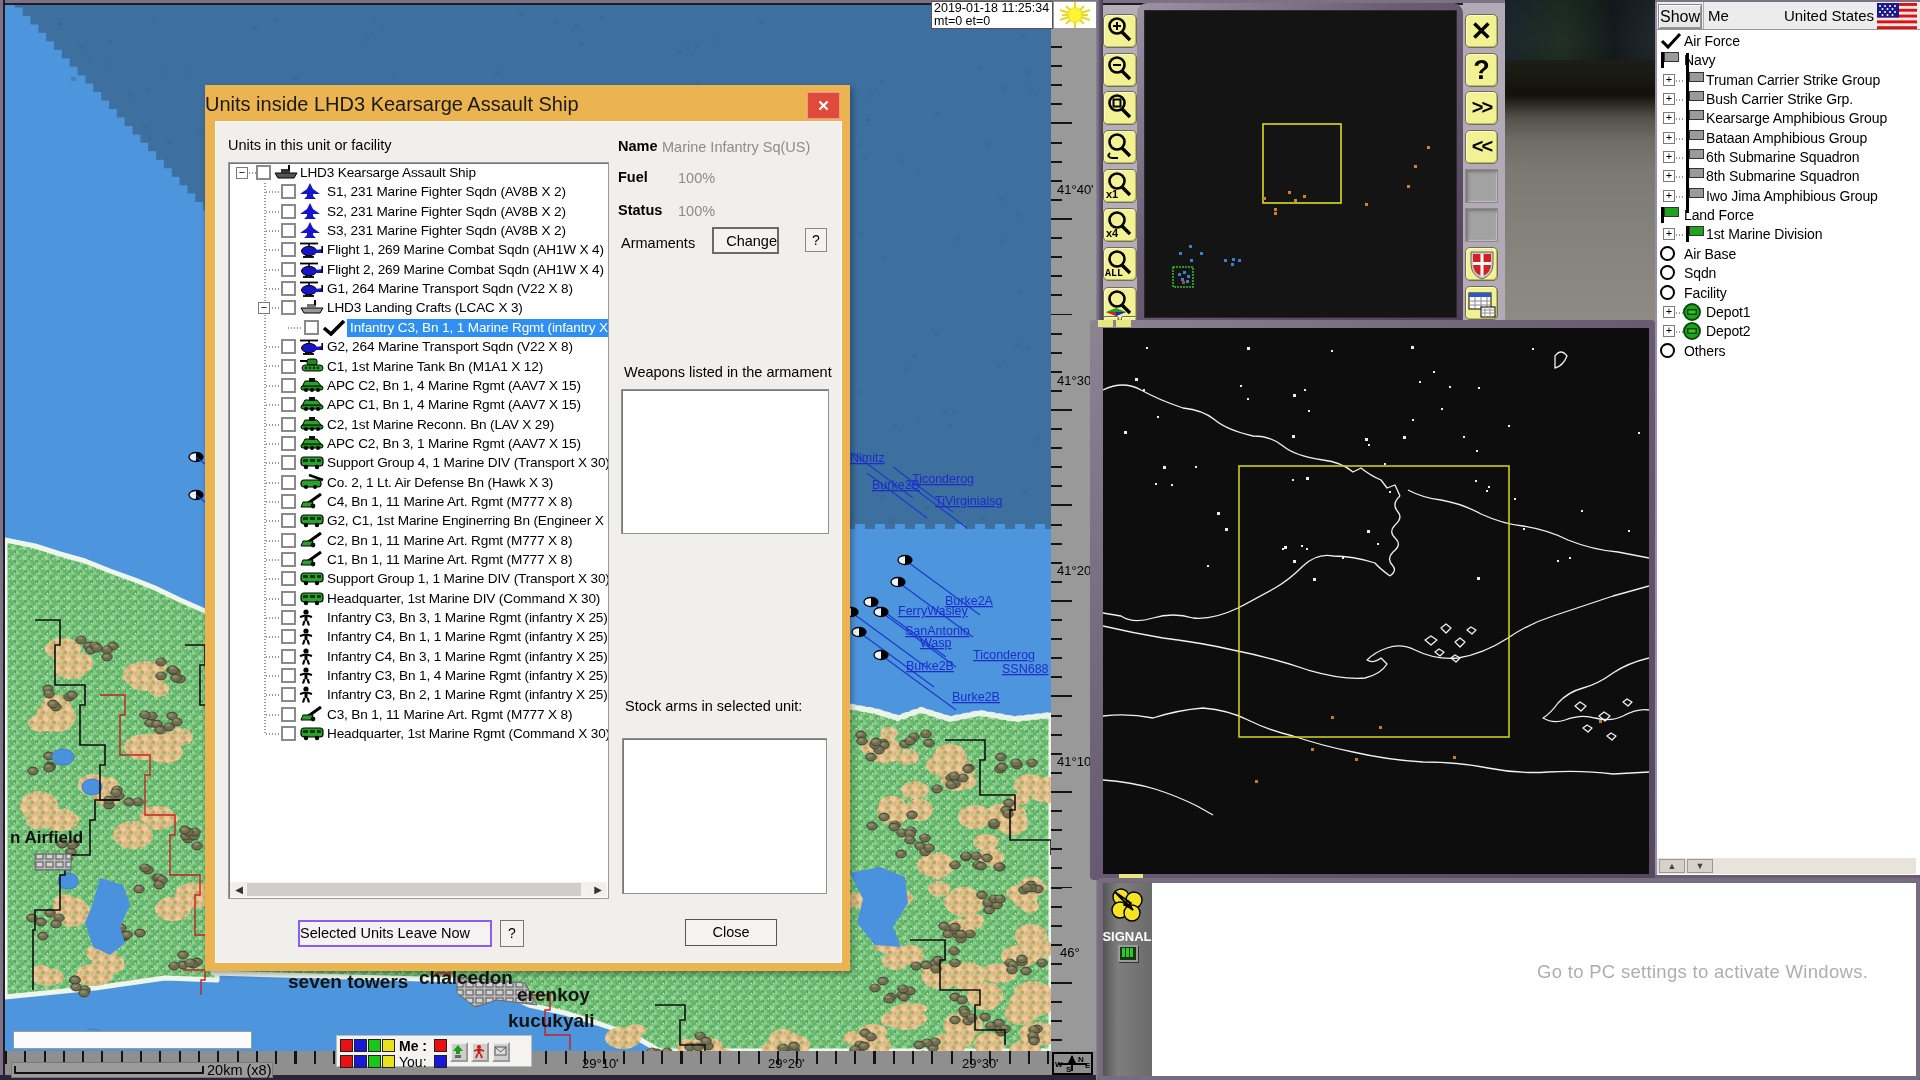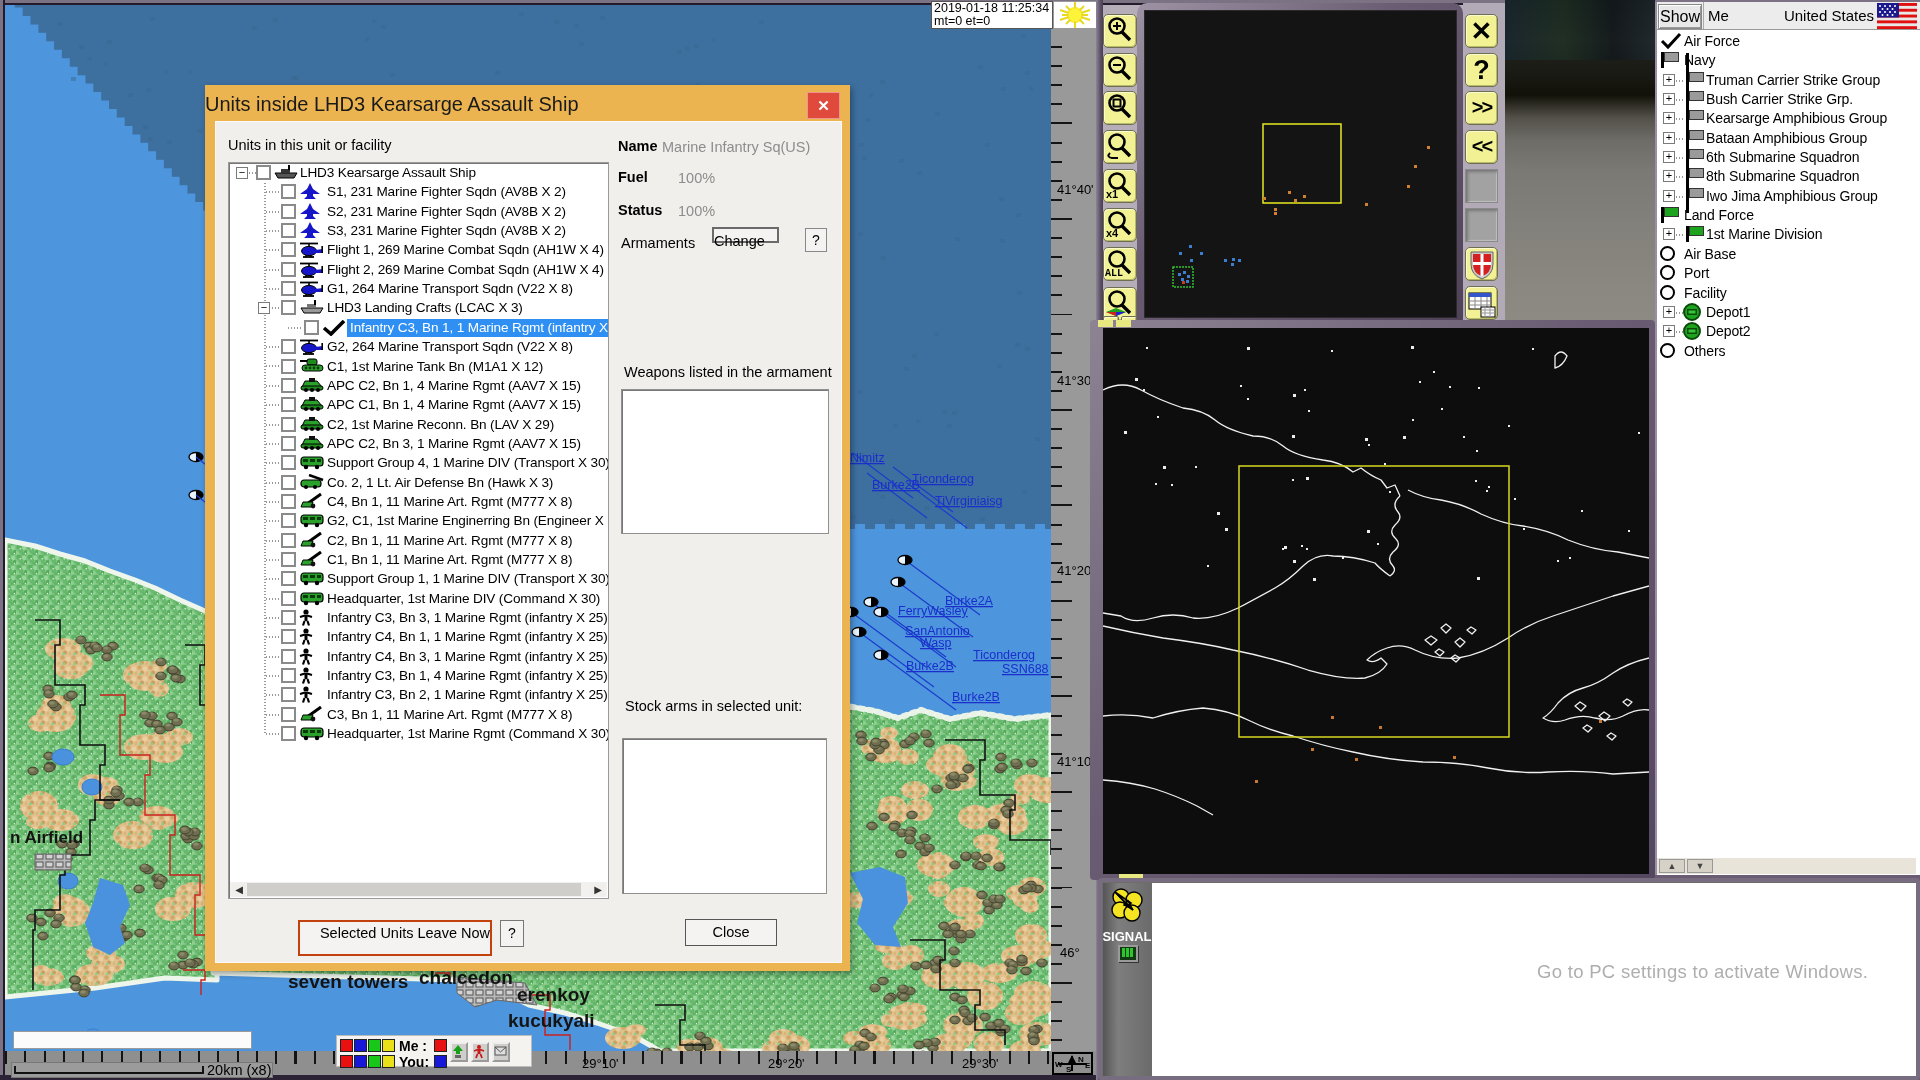--- a/index.html
+++ b/index.html
@@ -1311,21 +1311,21 @@
 <div class="abs" style="left:1664px;top:207px;width:15px;height:10px;background:#1ea31e;border:1px solid #333"></div>
 <div class="rtrow" style="left:1684px;top:207px">Land Force</div>
 <div class="exp" style="left:1663px;top:228px">+</div>
 <div class="dot-h" style="left:1676px;top:234px;width:8px"></div>
 <div class="abs" style="left:1686px;top:226px;width:3px;height:16px;background:#000"></div>
 <div class="abs" style="left:1689px;top:226px;width:15px;height:10px;background:#1ea31e;border:1px solid #333"></div>
 <div class="rtrow" style="left:1706px;top:226px">1st Marine Division</div>
 <div class="abs" style="left:1660px;top:246px;width:15px;height:15px;background:#fff;border:2px solid #000;border-radius:50%"></div>
 <div class="rtrow" style="left:1684px;top:246px">Air Base</div>
 <div class="abs" style="left:1660px;top:265px;width:15px;height:15px;background:#fff;border:2px solid #000;border-radius:50%"></div>
-<div class="rtrow" style="left:1684px;top:265px">Port</div>
+<div class="rtrow" style="left:1684px;top:265px">Sqdn</div>
 <div class="abs" style="left:1660px;top:285px;width:15px;height:15px;background:#fff;border:2px solid #000;border-radius:50%"></div>
 <div class="rtrow" style="left:1684px;top:285px">Facility</div>
 <div class="exp" style="left:1663px;top:306px">+</div>
 <div class="dot-h" style="left:1676px;top:312px;width:8px"></div>
 <svg class="abs" style="left:1683px;top:303px" width="19" height="19">
       <circle cx="9" cy="9" r="8" fill="#1ea31e" stroke="#0a4a0a" stroke-width="2"></circle>
       <rect x="4" y="6" width="10" height="6" fill="#0a4a0a"></rect>
       <rect x="5.5" y="7.5" width="7" height="3" fill="#35c535"></rect>
     </svg>
 <div class="rtrow" style="left:1706px;top:304px">Depot1</div>
@@ -1676,45 +1676,45 @@
     <div class="abs" style="left:386px;top:798px;width:14px;height:13px;background:#f0efec;color:#333;font-size:10px;line-height:13px;text-align:center">▶</div>
     <div class="abs" style="left:42px;top:798px;width:334px;height:13px;background:#cfcecb"></div>
 
     <div class="abs" style="left:413px;top:53px;font-size:14.5px;font-weight:bold">Name</div>
     <div class="abs" style="left:457px;top:54px;font-size:14.5px;color:#8c8c8c">Marine Infantry Sq(US)</div>
     <div class="abs" style="left:413px;top:84px;font-size:14.5px;font-weight:bold">Fuel</div>
     <div class="abs" style="left:473px;top:85px;font-size:14.5px;color:#8c8c8c">100%</div>
     <div class="abs" style="left:413px;top:117px;font-size:14.5px;font-weight:bold">Status</div>
     <div class="abs" style="left:473px;top:118px;font-size:14.5px;color:#8c8c8c">100%</div>
     <div class="abs" style="left:416px;top:150px;font-size:14.5px">Armaments</div>
-    <div class="abs" style="left:507px;top:142px;width:67px;height:16px;background:#f4f3f1;border:2px solid #6a6a6a;text-align:left;font-size:14.5px;line-height:24px">Change</div>
+    <div class="abs" style="left:507px;top:142px;width:67px;height:27px;background:#f4f3f1;border:2px solid #6a6a6a;text-align:right;font-size:14.5px;line-height:24px">Change</div>
     <div class="abs" style="left:600px;top:143px;width:22px;height:24px;background:#f4f3f1;border:1px solid #888;text-align:center;font-size:14px;line-height:22px">?</div>
     <div class="abs" style="left:419px;top:279px;font-size:14.5px">Weapons listed in the armament</div>
     <div class="abs" style="left:416px;top:304px;width:208px;height:145px;background:#fff;border:1px solid #909090;box-shadow:inset 1px 1px 0 #777"></div>
     <div class="abs" style="left:420px;top:613px;font-size:14.5px">Stock arms in selected unit:</div>
     <div class="abs" style="left:417px;top:653px;width:205px;height:156px;background:#fff;border:1px solid #909090;box-shadow:inset 1px 1px 0 #777"></div>
 
-    <div class="abs" style="left:93px;top:835px;width:194px;height:36px;background:#f4f3f1;border:2px solid #c2410c;text-align:right;font-size:14.5px;line-height:23px">Selected Units Leave Now</div>
+    <div class="abs" style="left:93px;top:835px;width:194px;height:27px;background:#f4f3f1;border:2px solid #8b5cf6;text-align:left;font-size:14.5px;line-height:23px">Selected Units Leave Now</div>
     <div class="abs" style="left:295px;top:835px;width:24px;height:27px;background:#f4f3f1;border:1px solid #777;text-align:center;font-size:14px;line-height:25px">?</div>
     <div class="abs" style="left:480px;top:834px;width:92px;height:27px;background:#f4f3f1;border:1px solid #555;text-align:center;font-size:14.5px;line-height:25px">Close</div>
   </div>
 
   <div class="abs" style="left:13px;top:1031px;width:239px;height:18px;background:#fbfbfb;border:1px solid #9a9a9a"></div>
   <div class="abs" style="left:336px;top:1035px;width:196px;height:32px;background:#f4f3f0;border:1px solid #bbb">
     <div class="abs" style="left:3px;top:3px;width:13px;height:13px;background:#e81010;border:1px solid #222"></div>
 <div class="abs" style="left:17px;top:3px;width:13px;height:13px;background:#1818d8;border:1px solid #222"></div>
 <div class="abs" style="left:31px;top:3px;width:13px;height:13px;background:#18c818;border:1px solid #222"></div>
 <div class="abs" style="left:45px;top:3px;width:13px;height:13px;background:#e8e018;border:1px solid #222"></div>
 <div class="abs" style="left:62px;top:2px;font-size:14px;font-weight:bold">Me :</div>
 <div class="abs" style="left:97px;top:3px;width:13px;height:13px;background:#e81010;border:1px solid #222"></div>
 <div class="abs" style="left:3px;top:19px;width:13px;height:13px;background:#e81010;border:1px solid #222"></div>
 <div class="abs" style="left:17px;top:19px;width:13px;height:13px;background:#1818d8;border:1px solid #222"></div>
 <div class="abs" style="left:31px;top:19px;width:13px;height:13px;background:#18c818;border:1px solid #222"></div>
 <div class="abs" style="left:45px;top:19px;width:13px;height:13px;background:#e8e018;border:1px solid #222"></div>
-<div class="abs" style="left:62px;top:18px;font-size:14px;font-weight:bold">You:</div>
+<div class="abs" style="left:62px;top:18px;font-size:14px;font-weight:normal">You:</div>
 <div class="abs" style="left:97px;top:19px;width:13px;height:13px;background:#1818d8;border:1px solid #222"></div>
 <div class="abs" style="left:113px;top:6px;width:18px;height:20px;background:#cfcecb;border:2px outset #eee"><svg width="13" height="15">
           <path d="M6 1 L11 7 L8 7 L8 10 L4 10 L4 7 L1 7 Z" fill="#18a018"></path>
           <rect x="3" y="11" width="6" height="3" fill="#666"></rect>
         </svg></div>
 <div class="abs" style="left:134px;top:6px;width:18px;height:20px;background:#cfcecb;border:2px outset #eee"><svg width="13" height="15">
           <circle cx="6" cy="3" r="2" fill="#c81818"></circle>
           <rect x="4.5" y="5" width="3" height="5" fill="#c81818"></rect>
           <path d="M1 7 L5 5.5 M11 7 L7 5.5 M4.5 10 L3 14 M7.5 10 L9 14" stroke="#c81818" stroke-width="1.8"></path>
         </svg></div>

